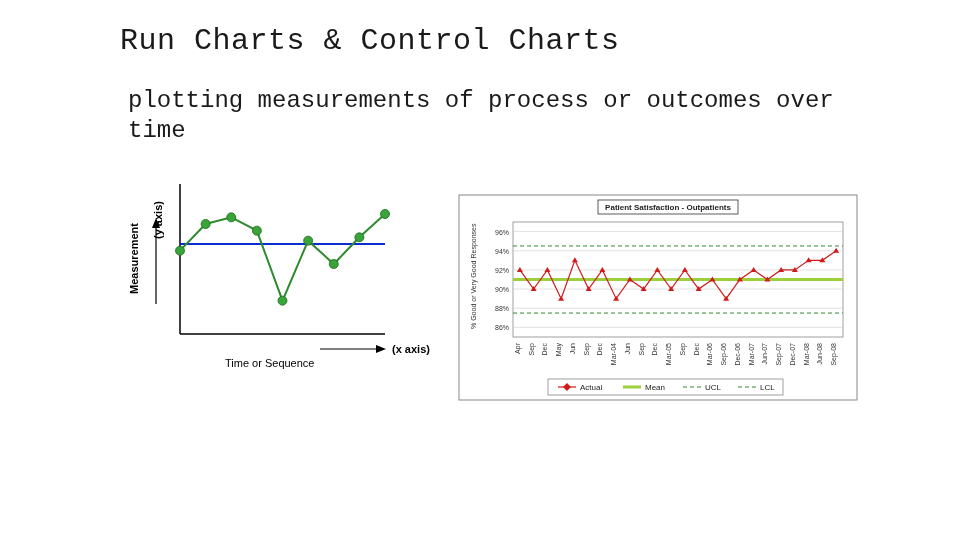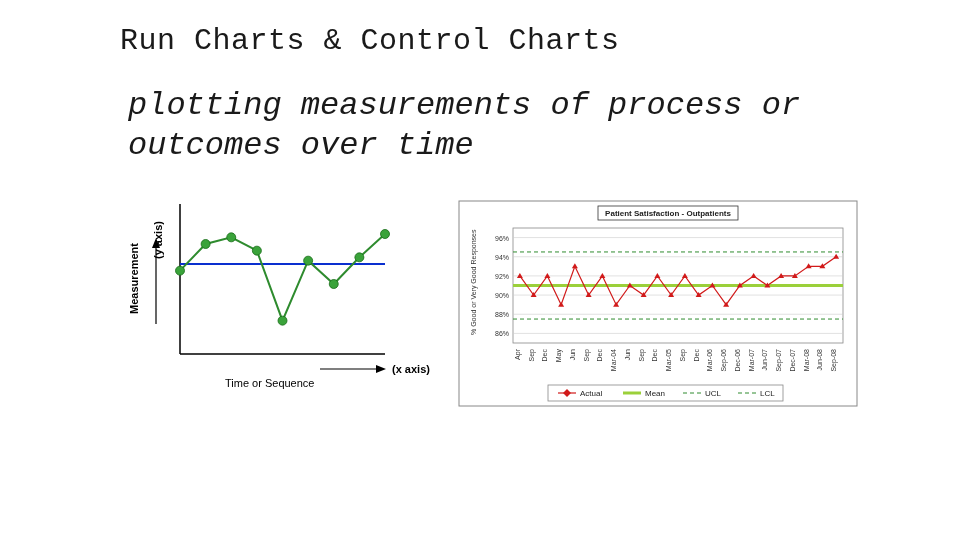--- a/index.html
+++ b/index.html
@@ -18,26 +18,25 @@
     box-sizing: border-box;
     padding: 24px 40px 0 120px;
   }
   .title {
     font-size: 30px;
     font-weight: 400;
     letter-spacing: 0.5px;
     margin-bottom: 28px;
   }
   .body-text {
-    font-size: 32px;
+    font-size: 24px;
     line-height: 1.25;
     margin-bottom: 8px;
     padding-right: 40px;
     padding-left: 8px;
-    font-style: italic;
   }
   .charts-row {
     display: flex;
     align-items: flex-start;
     gap: 28px;
     margin-top: 4px;
   }
   .chart-box {
     position: relative;
   }
@@ -49,21 +48,21 @@
   .run-chart svg { width: 310px; height: 225px; }
   .axis-label {
     font-family: Verdana, Arial, sans-serif;
     font-size: 11px;
   }
   .axis-label.bold { font-weight: 700; }
   
   .ctrl-chart {
     width: 400px;
     height: 210px;
-    margin-top: 26px;
+    margin-top: 40px;
   }
   .ctrl-chart svg { width: 400px; height: 210px; }
   .ctrl-tick {
     font-family: Verdana, Arial, sans-serif;
     font-size: 7px;
     fill: #333;
   }
   .ctrl-title {
     font-family: Verdana, Arial, sans-serif;
     font-size: 8px;

